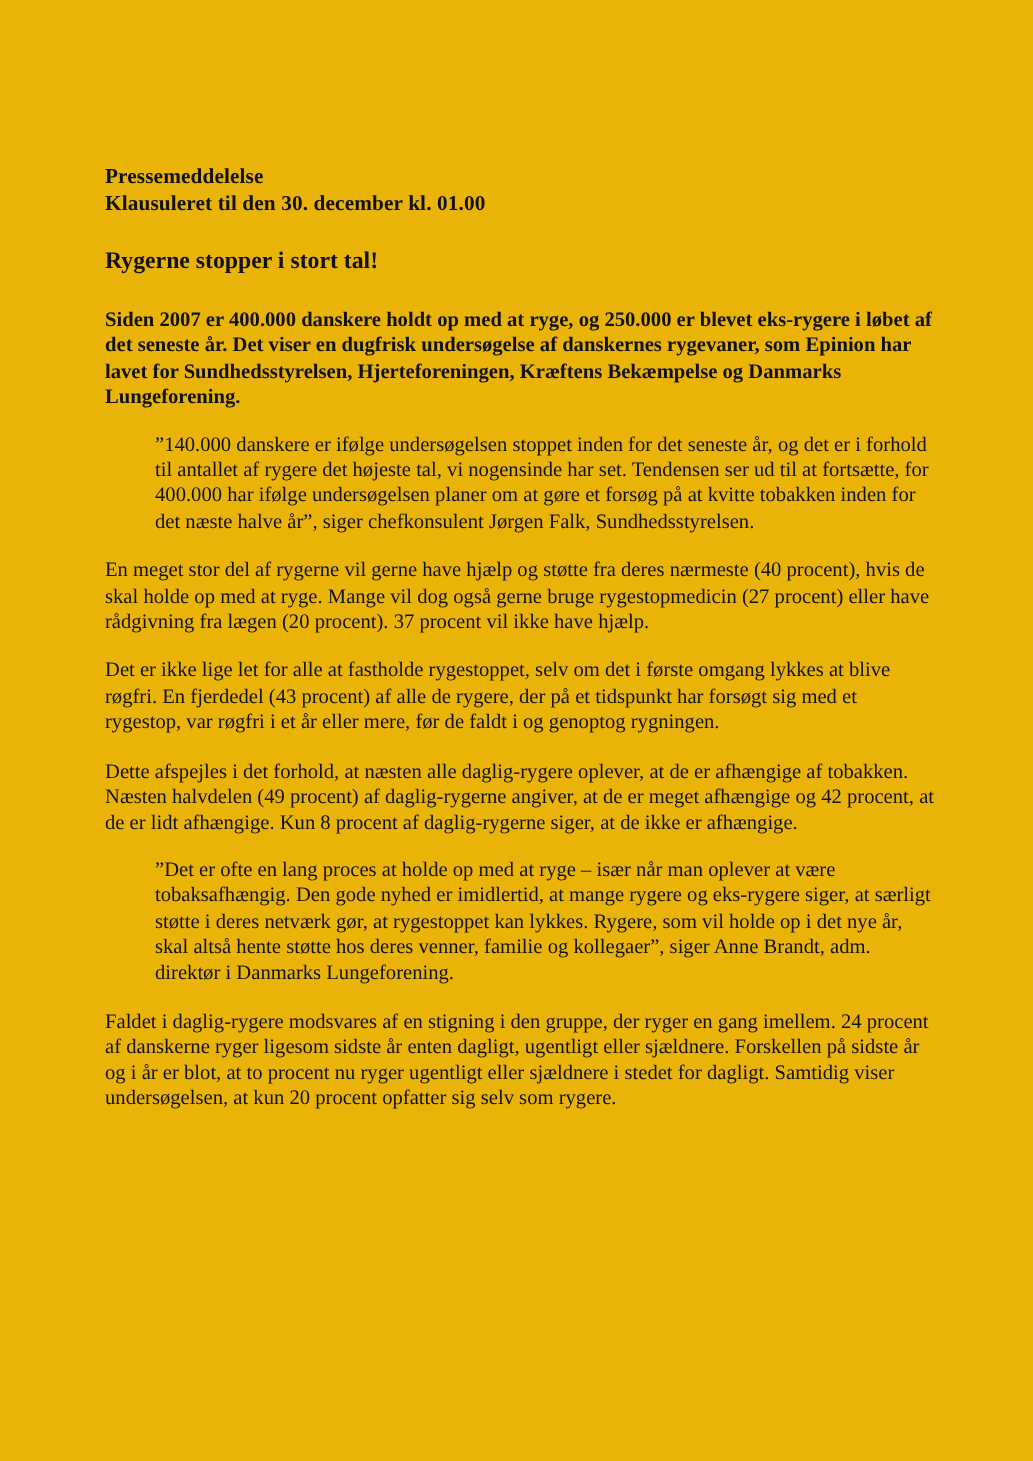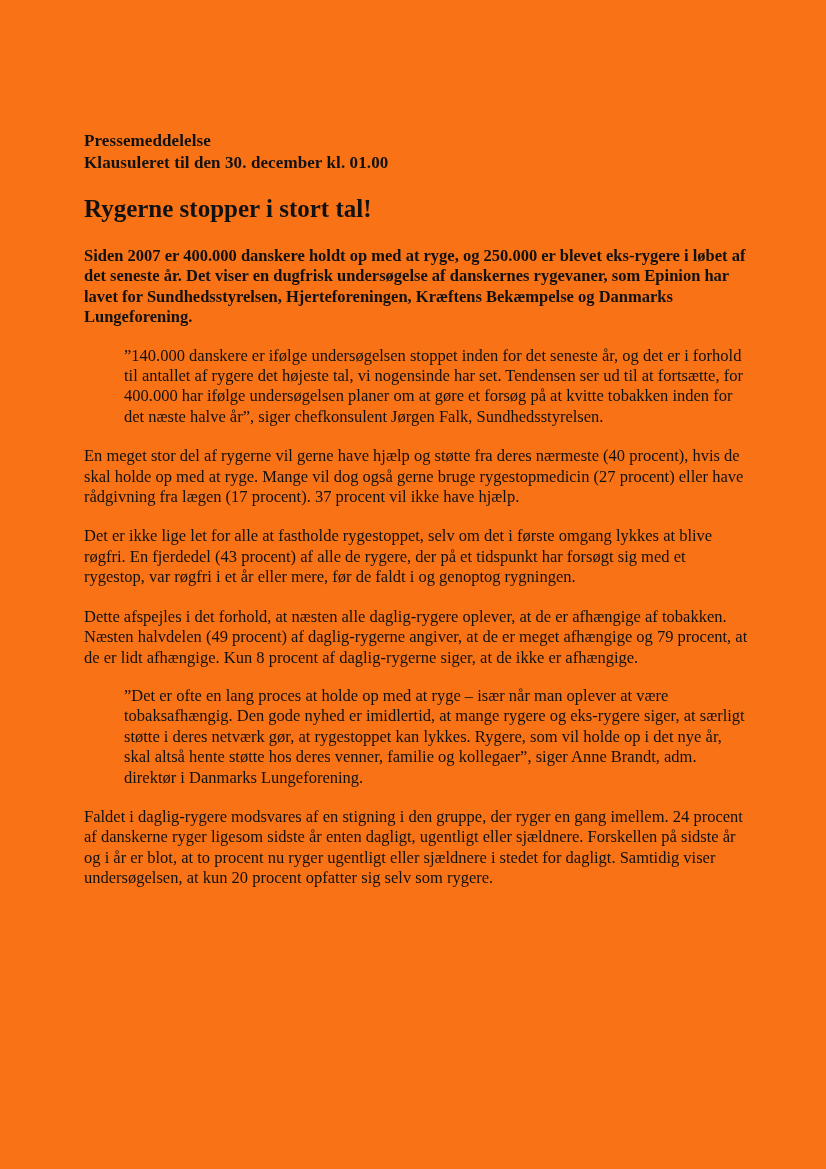--- a/index.html
+++ b/index.html
@@ -12,32 +12,32 @@
     height: 1169px;
     overflow: hidden;
     font-family: "Liberation Serif", "DejaVu Serif", serif;
     color: #111111;
   }
   .page {
     box-sizing: border-box;
     width: 826px;
     height: 1169px;
     padding: 130px 78px 40px 84px;
-    background: #f97316;
+    background: #eab308;
   }
   .kicker p {
     margin: 0;
     font-size: 17px;
     font-weight: bold;
     line-height: 22px;
     letter-spacing: 0.1px;
   }
   .doc-title {
     margin: 22px 0 0 0;
-    font-size: 25px;
+    font-size: 19px;
     font-weight: bold;
     line-height: 26px;
     font-family: Liberation Serif, serif;
   }
   .lede {
     margin: 24px 0 0 0;
     font-size: 16.5px;
     font-weight: bold;
     line-height: 20.4px;
   }
@@ -69,24 +69,24 @@
   </div>
 
   <h1 class="doc-title">Rygerne stopper i stort tal!</h1>
 
   <p class="lede">Siden 2007 er 400.000 danskere holdt op med at ryge, og 250.000 er blevet eks-rygere i løbet af det seneste år. Det viser en dugfrisk undersøgelse af danskernes rygevaner, som Epinion har lavet for Sundhedsstyrelsen, Hjerteforeningen, Kræftens Bekæmpelse og Danmarks Lungeforening.</p>
 
 
   <p class="quote">”140.000 danskere er ifølge undersøgelsen stoppet inden for det seneste år, og det er i forhold til antallet af rygere det højeste tal, vi nogensinde har set. Tendensen ser ud til at fortsætte, for 400.000 har ifølge undersøgelsen planer om at gøre et forsøg på at kvitte tobakken inden for det næste halve år”, siger chefkonsulent Jørgen Falk, Sundhedsstyrelsen.</p>
 
 
-  <p class="para">En meget stor del af rygerne vil gerne have hjælp og støtte fra deres nærmeste (40 procent), hvis de skal holde op med at ryge. Mange vil dog også gerne bruge rygestopmedicin (27 procent) eller have rådgivning fra lægen (17 procent). 37 procent vil ikke have hjælp.</p>
+  <p class="para">En meget stor del af rygerne vil gerne have hjælp og støtte fra deres nærmeste (40 procent), hvis de skal holde op med at ryge. Mange vil dog også gerne bruge rygestopmedicin (27 procent) eller have rådgivning fra lægen (20 procent). 37 procent vil ikke have hjælp.</p>
 
   <p class="para">Det er ikke lige let for alle at fastholde rygestoppet, selv om det i første omgang lykkes at blive røgfri. En fjerdedel (43 procent) af alle de rygere, der på et tidspunkt har forsøgt sig med et rygestop, var røgfri i et år eller mere, før de faldt i og genoptog rygningen.</p>
 
-  <p class="para">Dette afspejles i det forhold, at næsten alle daglig-rygere oplever, at de er afhængige af tobakken. Næsten halvdelen (49 procent) af daglig-rygerne angiver, at de er meget afhængige og 79 procent, at de er lidt afhængige. Kun 8 procent af daglig-rygerne siger, at de ikke er afhængige.</p>
+  <p class="para">Dette afspejles i det forhold, at næsten alle daglig-rygere oplever, at de er afhængige af tobakken. Næsten halvdelen (49 procent) af daglig-rygerne angiver, at de er meget afhængige og 42 procent, at de er lidt afhængige. Kun 8 procent af daglig-rygerne siger, at de ikke er afhængige.</p>
 
   <p class="quote">”Det er ofte en lang proces at holde op med at ryge – især når man oplever at være tobaksafhængig. Den gode nyhed er imidlertid, at mange rygere og eks-rygere siger, at særligt støtte i deres netværk gør, at rygestoppet kan lykkes. Rygere, som vil holde op i det nye år, skal altså hente støtte hos deres venner, familie og kollegaer”, siger Anne Brandt, adm. direktør i Danmarks Lungeforening.</p>
 
 
   <p class="para">Faldet i daglig-rygere modsvares af en stigning i den gruppe, der ryger en gang imellem. 24 procent af danskerne ryger ligesom sidste år enten dagligt, ugentligt eller sjældnere. Forskellen på sidste år og i år er blot, at to procent nu ryger ugentligt eller sjældnere i stedet for dagligt. Samtidig viser undersøgelsen, at kun 20 procent opfatter sig selv som rygere.</p>
 
 </div>
 
 </body></html>

